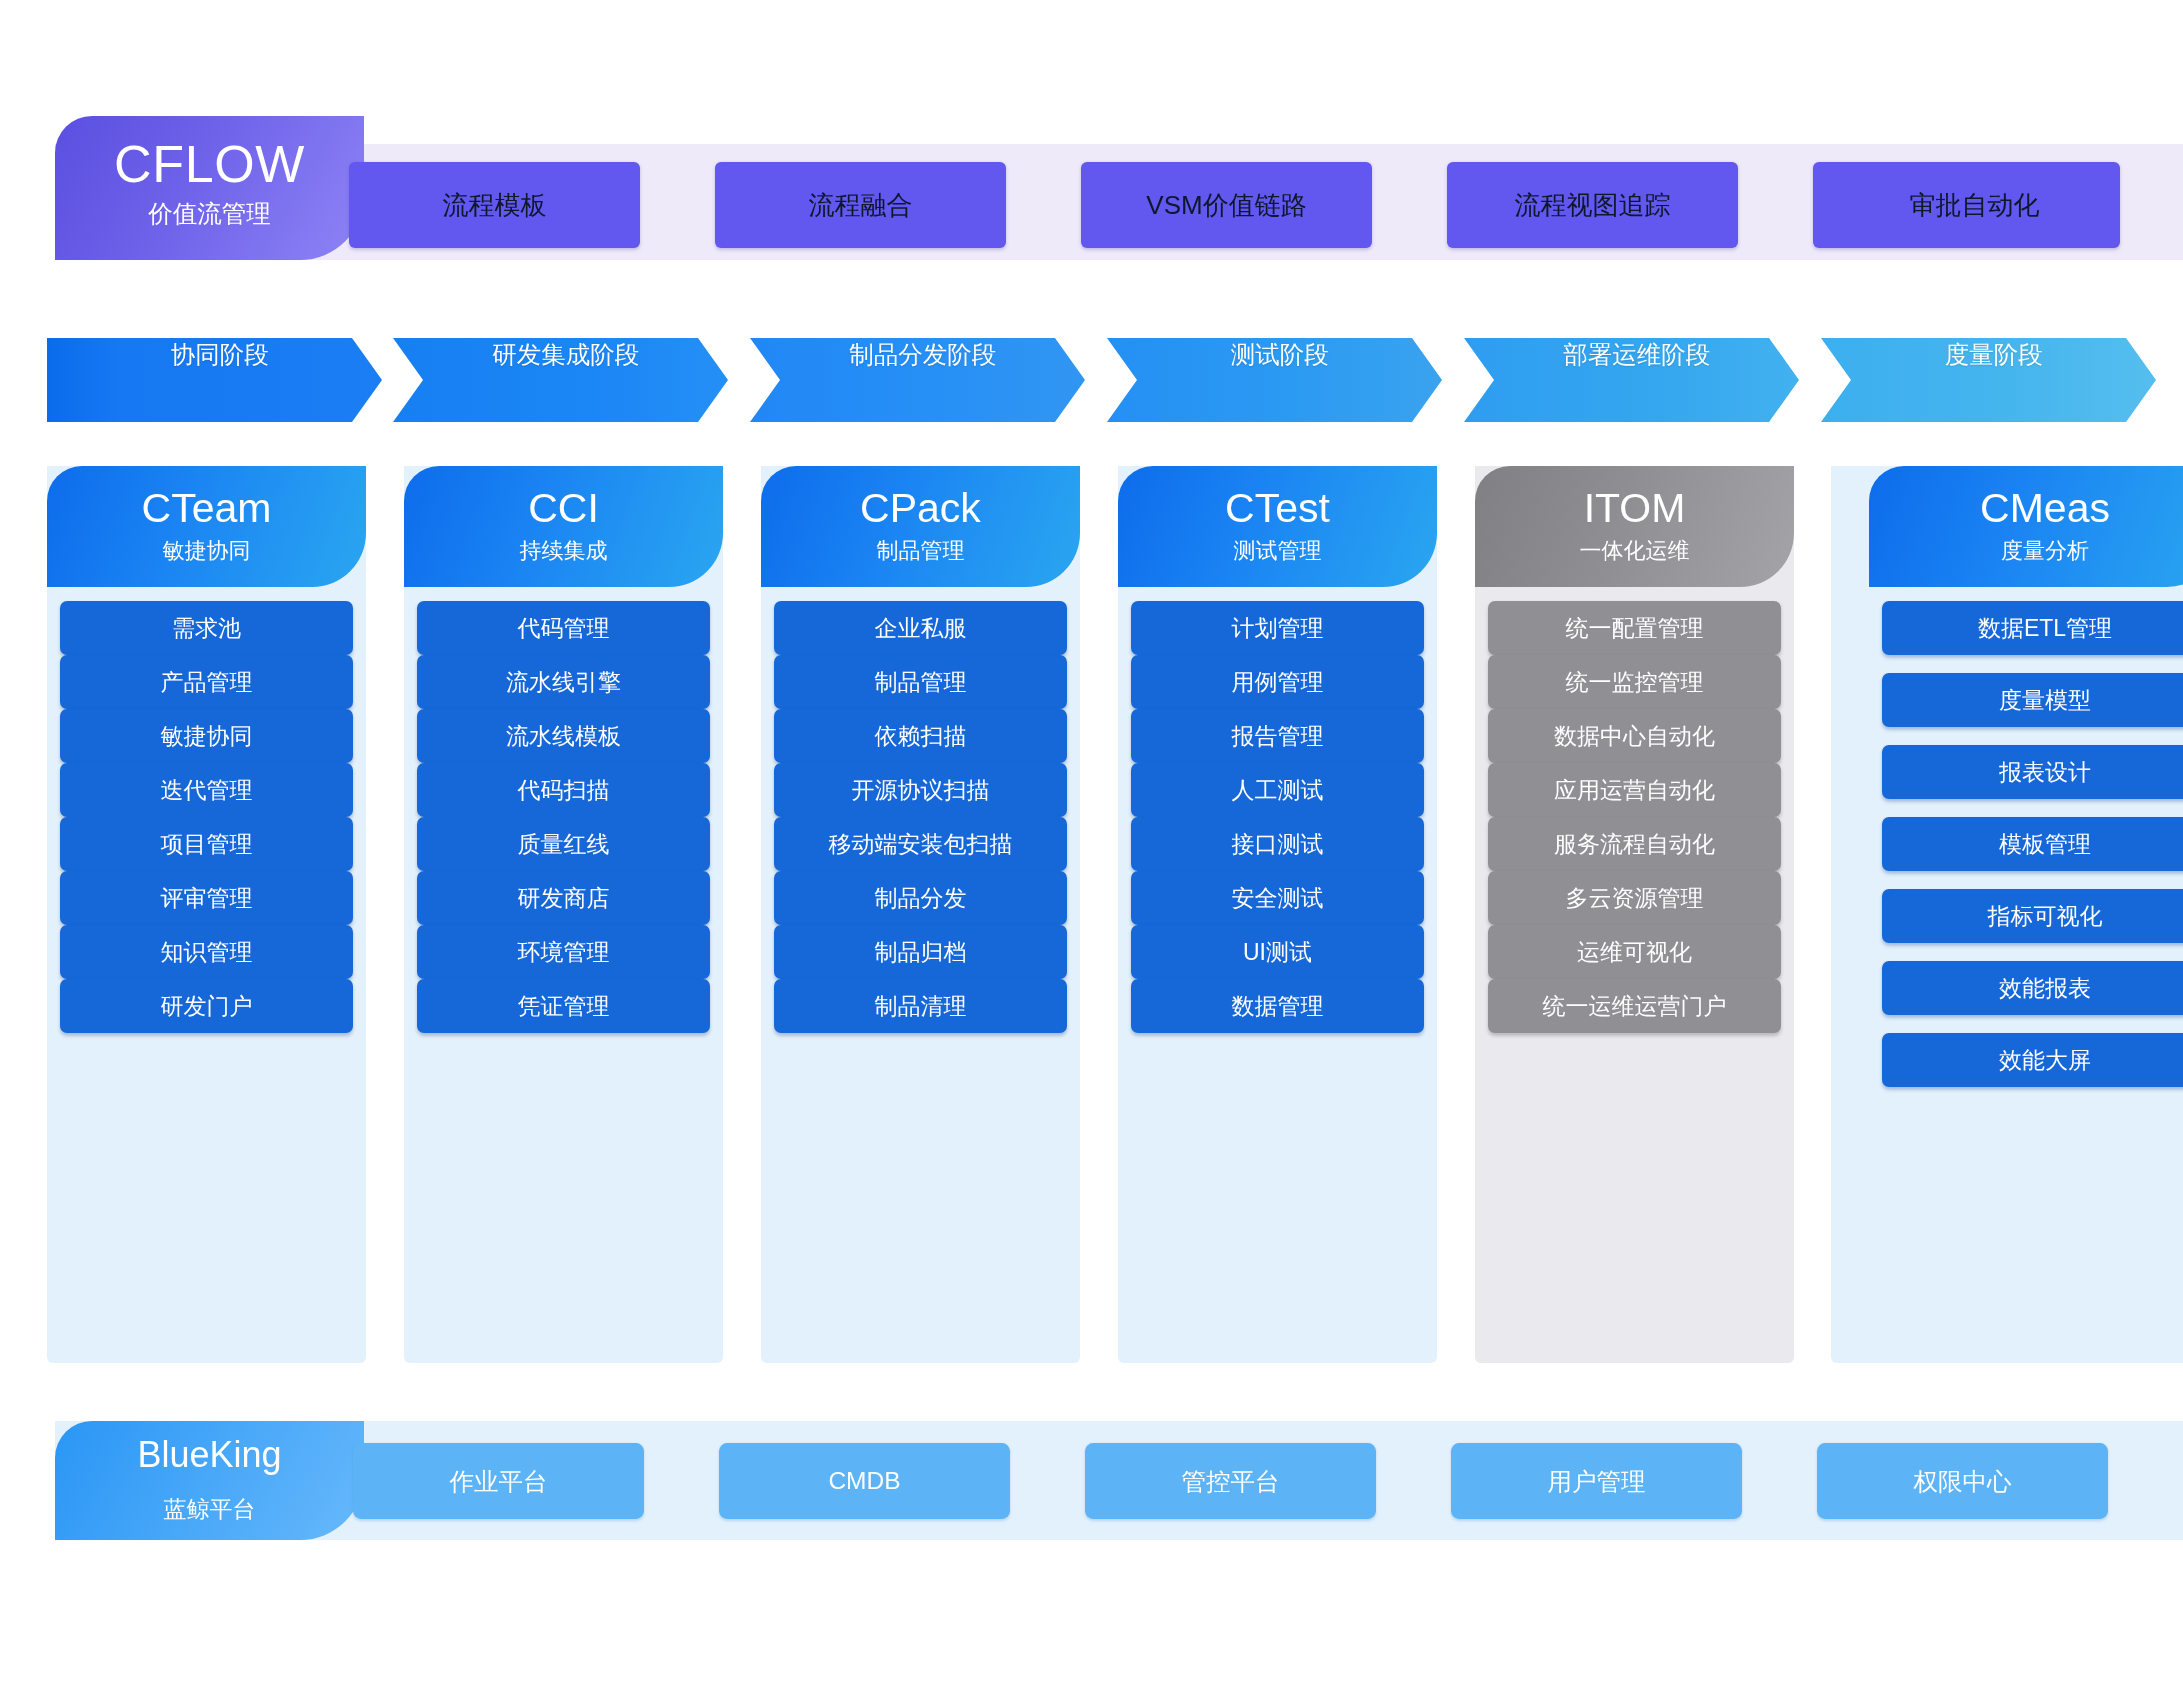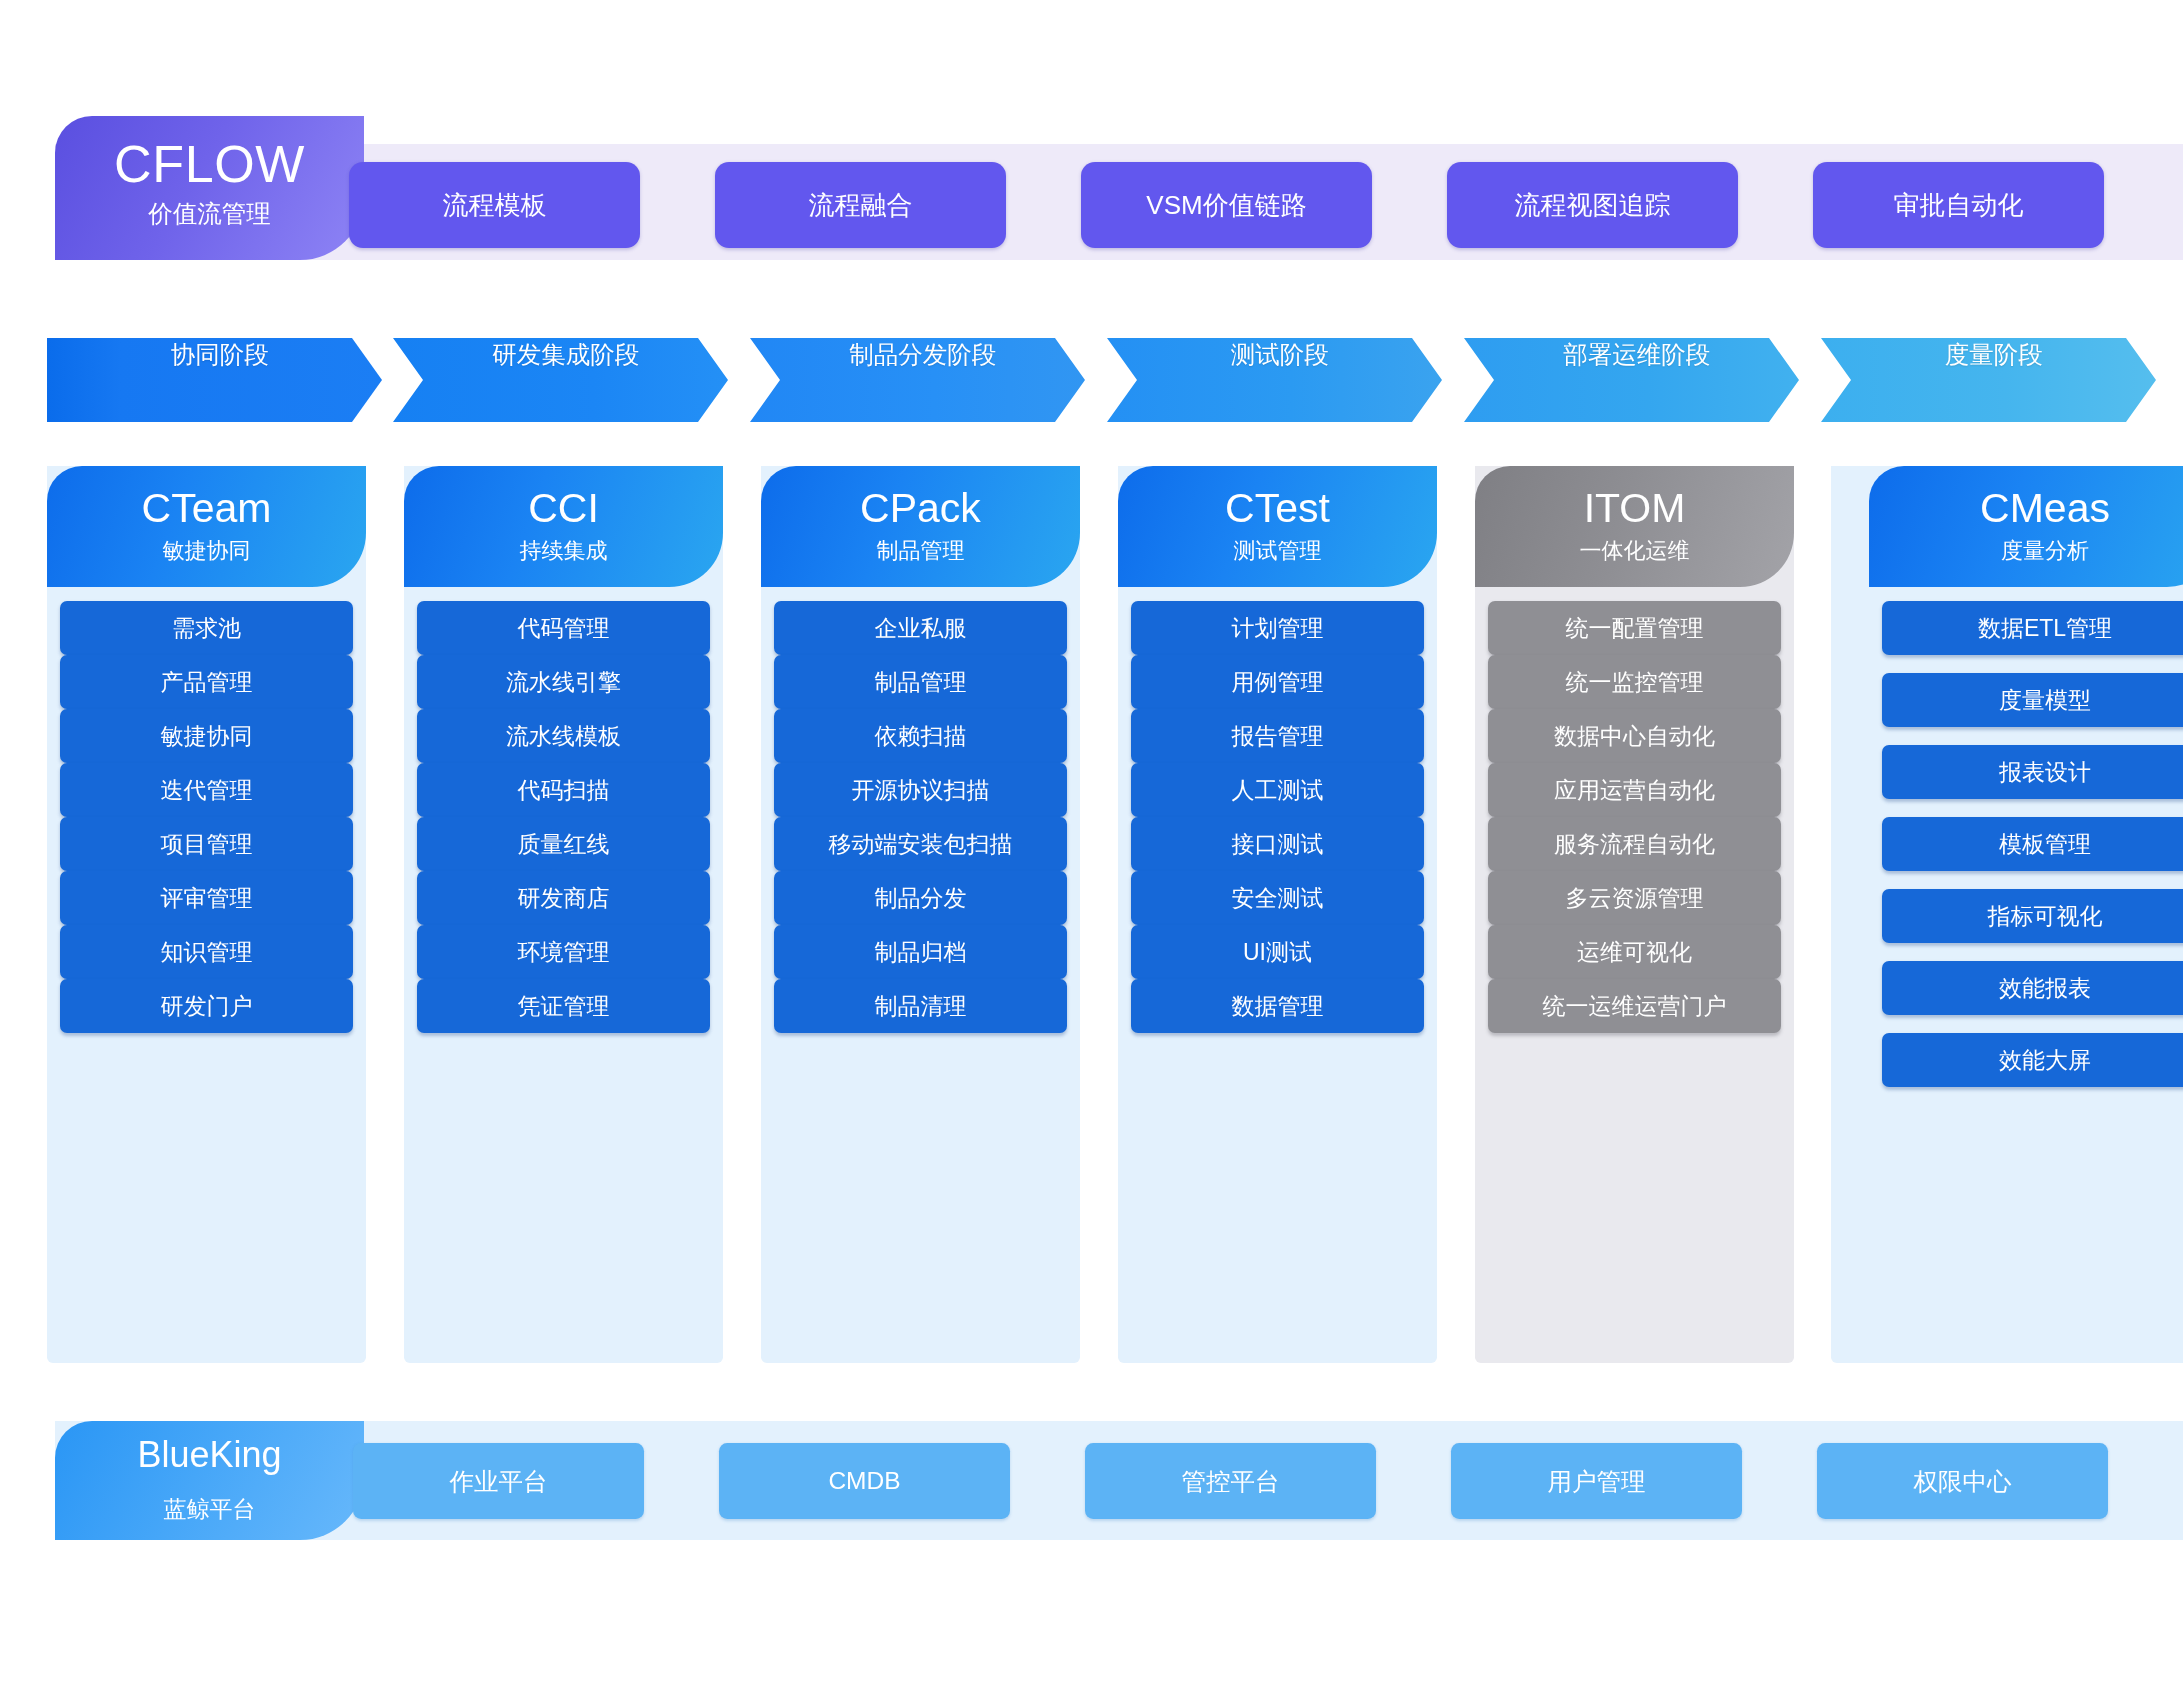--- a/index.html
+++ b/index.html
@@ -26,26 +26,26 @@
   }
   .cflow-badge .en{font-size:52px;font-weight:400;letter-spacing:0.6px;line-height:1.05;}
   .cflow-badge .cn{font-size:24.5px;font-weight:400;margin-top:5.8px;}
 
   .cflow-items{
     position:absolute;left:349px;top:162px;width:1828px;height:86px;
     display:flex;gap:0;
   }
   .cflow-item{
     width:291px;margin-right:75px;height:86px;
-    background:#6257ee;border-radius:14px;color:#ffffff;
+    background:#6257ee;border-radius:6px;color:#0f172a;
     display:flex;align-items:center;justify-content:center;
     font-size:26px;
     box-shadow:0 1.7px 3.5px rgba(60,50,160,.25);
   }
-  .cflow-item:last-child{margin-right:12px;}
+  .cflow-item:last-child{margin-right:12px;padding-left:16px;}
 
   
   .stage-row{position:absolute;left:47px;top:338px;width:2137px;height:84px;}
   .stage{
     position:absolute;top:0;height:84px;
     display:flex;justify-content:center;
     color:#fff;font-size:24.5px;
     -webkit-clip-path:polygon(0 0, calc(100% - 30px) 0, 100% 50%, calc(100% - 30px) 100%, 0 100%, 30px 50%);
     clip-path:polygon(0 0, calc(100% - 30px) 0, 100% 50%, calc(100% - 30px) 100%, 0 100%, 30px 50%);
   }

